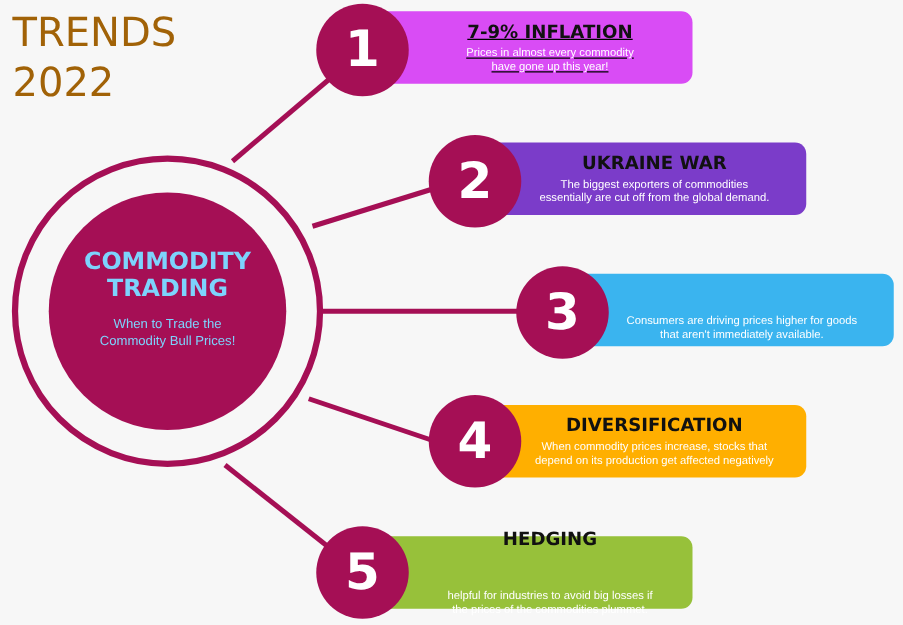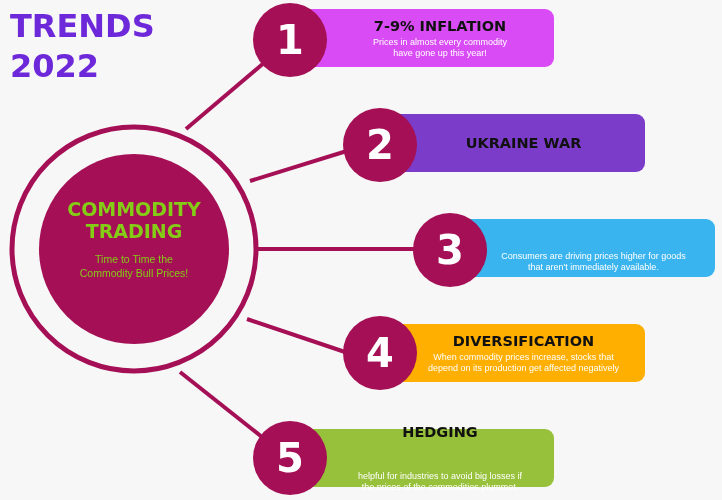--- a/index.html
+++ b/index.html
@@ -3,29 +3,29 @@
 <meta charset="utf-8">
 <style>
   html, body { margin: 0; padding: 0; }
   body {
     width: 722px; height: 500px; overflow: hidden;
     background: #f7f7f7; position: relative;
     font-family: "DejaVu Sans", "Liberation Sans", sans-serif;
   }
   .title {
     position: absolute; left: 10px; top: 6px;
-    color: #6d28d9; font-weight: bold; font-size: 32px; line-height: 40px;
+    color: #a16207; font-weight: normal; font-size: 32px; line-height: 40px;
     font-family: "DejaVu Sans", sans-serif; letter-spacing: 0px;
   }
   svg.lines { position: absolute; left: 0; top: 0; }
   .hub {
     position: absolute; left: 39px; top: 154px; width: 190px; height: 190px;
     border-radius: 50%; background: #a50f55;
     display: flex; flex-direction: column; align-items: center; justify-content: center;
-    color: #84cc16; text-align: center;
+    color: #7dd3fc; text-align: center;
   }
   .hub .h1 { font-weight: bold; font-size: 19px; line-height: 22px; margin-top: -20px; }
   .hub .sub { font-size: 10.5px; line-height: 14px; margin-top: 10px; font-family: "Liberation Sans", sans-serif; }
   .card {
     position: absolute; height: 58px; border-radius: 9px;
     display: flex; flex-direction: column; align-items: center; justify-content: center;
     text-align: center;
   }
   .card .ct {
     font-weight: bold; font-size: 14.5px; color: #111; line-height: 18px;
@@ -58,34 +58,36 @@
   <line x1="247" y1="319" x2="345" y2="352" stroke="#a50f55" stroke-width="4"></line>
   <line x1="180" y1="372" x2="262" y2="437" stroke="#a50f55" stroke-width="4"></line>
 </svg>
 
 <div class="hub">
   <div class="h1">
     <div>COMMODITY</div>
     <div>TRADING</div>
   </div>
   <div class="sub">
-    <div>Time to Time the</div>
+    <div>When to Trade the</div>
     <div>Commodity Bull Prices!</div>
   </div>
 </div>
 
-<div class="card" style="left:300px; top:9px; width:254px; background:#d94cf5;">
+<div class="card" style="left:300px; top:9px; width:254px; background:#d94cf5;text-decoration:underline;">
   <div class="ct" style="padding-left:26px;">7-9% INFLATION</div>
   <div class="cd" style="padding-left:26px;">Prices in almost every commodity
 have gone up this year!</div>
 </div>
 <div class="num" style="left:253px; top:3px;">1</div>
 
 <div class="card" style="left:380px; top:114px; width:265px; background:#7b3cc9;">
   <div class="ct" style="padding-left:22px;text-align:right;">UKRAINE WAR</div>
+  <div class="cd" style="padding-left:22px;">The biggest exporters of commodities
+essentially are cut off from the global demand.</div>
 </div>
 <div class="num" style="left:343px; top:108px;">2</div>
 
 <div class="card" style="left:450px; top:219px; width:265px; background:#3ab4ef;">
   <div class="cd" style="padding-left:22px;margin-top:28px;">Consumers are driving prices higher for goods
 that aren't immediately available.</div>
 </div>
 <div class="num" style="left:413px; top:213px;">3</div>
 
 <div class="card" style="left:380px; top:324px; width:265px; background:#ffaf00;">

